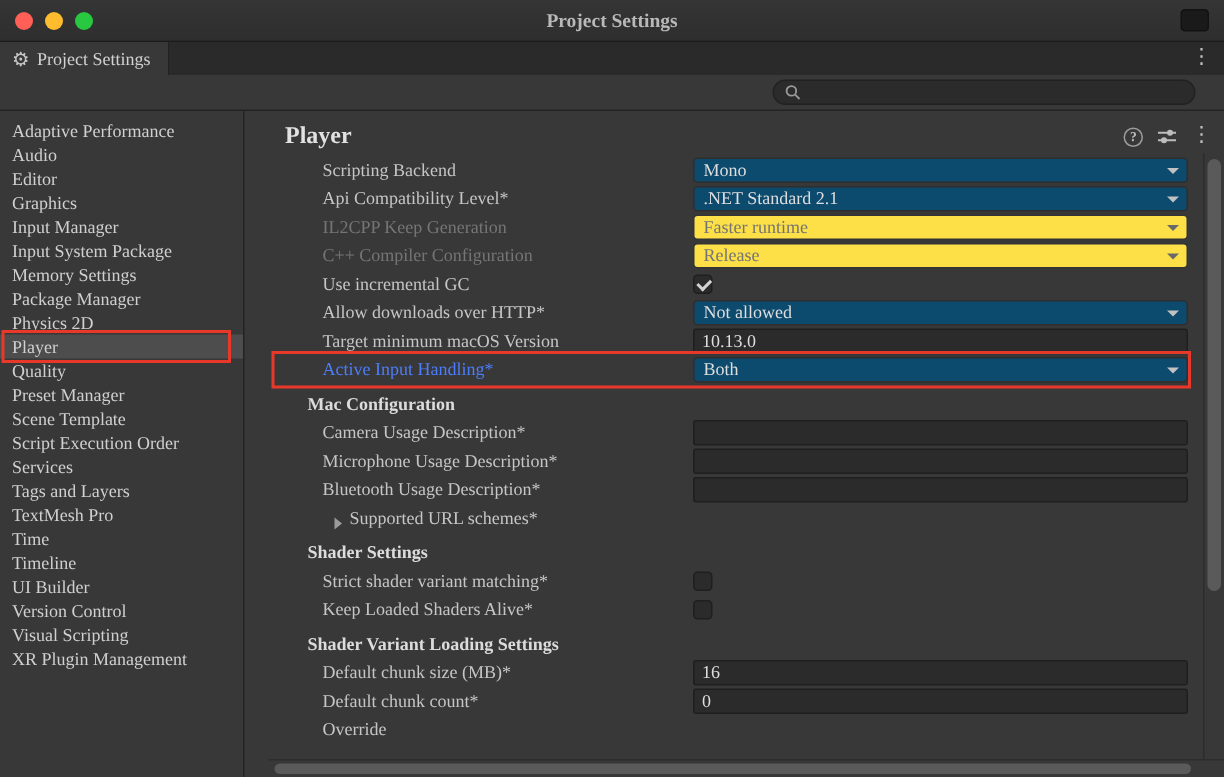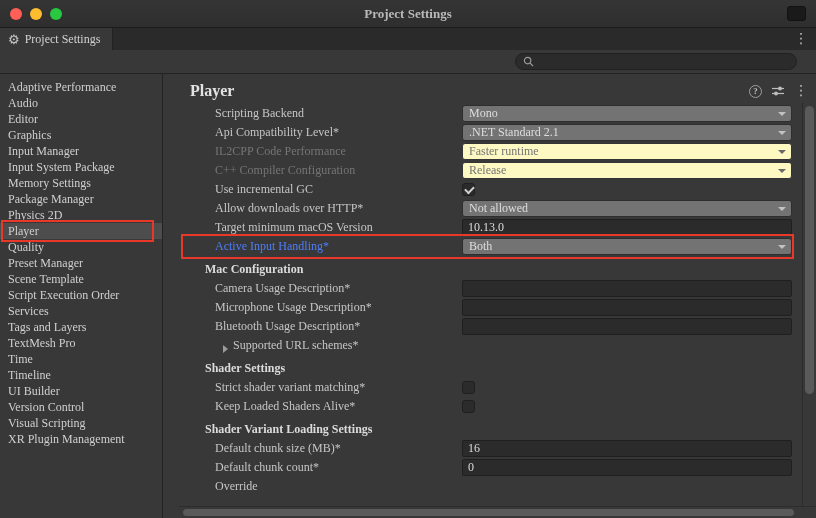--- a/index.html
+++ b/index.html
@@ -71,28 +71,28 @@
   .row-label.accent { color:var(--accent,#4c7dfa); }
   .row-control { flex:1; margin-right:10px; display:flex; align-items:center; min-width:0; }
 
   .section-header { height:19px; line-height:19px; margin-top:4px; padding-left:26px;
     font-weight:bold; color:#dcdcdc; white-space:nowrap; }
 
   .foldout { display:flex; align-items:flex-end; gap:5px; padding-left:44px; }
   .tri { width:0; height:0; border-top:4px solid transparent; border-bottom:4px solid transparent;
     border-left:5px solid #9b9b9b; flex:0 0 auto; }
 
-  .dropdown { flex:1; height:17px; background:#737373; border:1px solid #2e2e2e;
+  .dropdown { flex:1; height:17px; background:#0c4a6e; border:1px solid #2e2e2e;
     border-radius:3px; display:flex; align-items:center; padding:0 18px 0 6px;
     position:relative; color:#dedede; min-width:0; cursor:default; }
   .dropdown .dd-text { white-space:nowrap; overflow:hidden; text-overflow:ellipsis; }
   .dd-arrow { position:absolute; right:5px; top:6px; width:0; height:0;
     border-left:4px solid transparent; border-right:4px solid transparent;
     border-top:4px solid #c2c2c2; }
-  .dropdown.disabled { background:#fef9c3; color:#747474; border-color:#343434; }
+  .dropdown.disabled { background:#fde047; color:#747474; border-color:#343434; }
   .dropdown.disabled .dd-arrow { border-top-color:#696969; }
 
   .textfield { flex:1; height:17px; background:#2b2b2b; border:1px solid #1f1f1f;
     border-radius:2px; color:#dedede; font-size:12px; font-family:inherit;
     padding:0 5px; outline:none; min-width:0; }
 
   .checkbox { width:13px; height:13px; background:#2b2b2b; border:1px solid #1f1f1f;
     border-radius:3px; position:relative; flex:0 0 13px; }
   .checkbox.checked::after { content:""; position:absolute; left:2px; top:2px;
     width:7px; height:4px; border-left:2px solid #d2d2d2; border-bottom:2px solid #d2d2d2;
@@ -194,21 +194,21 @@
             <div class="row">
               <div class="row-label">Api Compatibility Level*</div>
               <div class="row-control">
                 <div class="dropdown">
                   <span class="dd-text">.NET Standard 2.1</span>
                   <span class="dd-arrow"></span>
                 </div>
               </div>
             </div>
             <div class="row">
-              <div class="row-label dim">IL2CPP Code Performance</div>
+              <div class="row-label dim">IL2CPP Keep Generation</div>
               <div class="row-control">
                 <div class="dropdown disabled">
                   <span class="dd-text">Faster runtime</span>
                   <span class="dd-arrow"></span>
                 </div>
               </div>
             </div>
             <div class="row">
               <div class="row-label dim">C++ Compiler Configuration</div>
               <div class="row-control">

